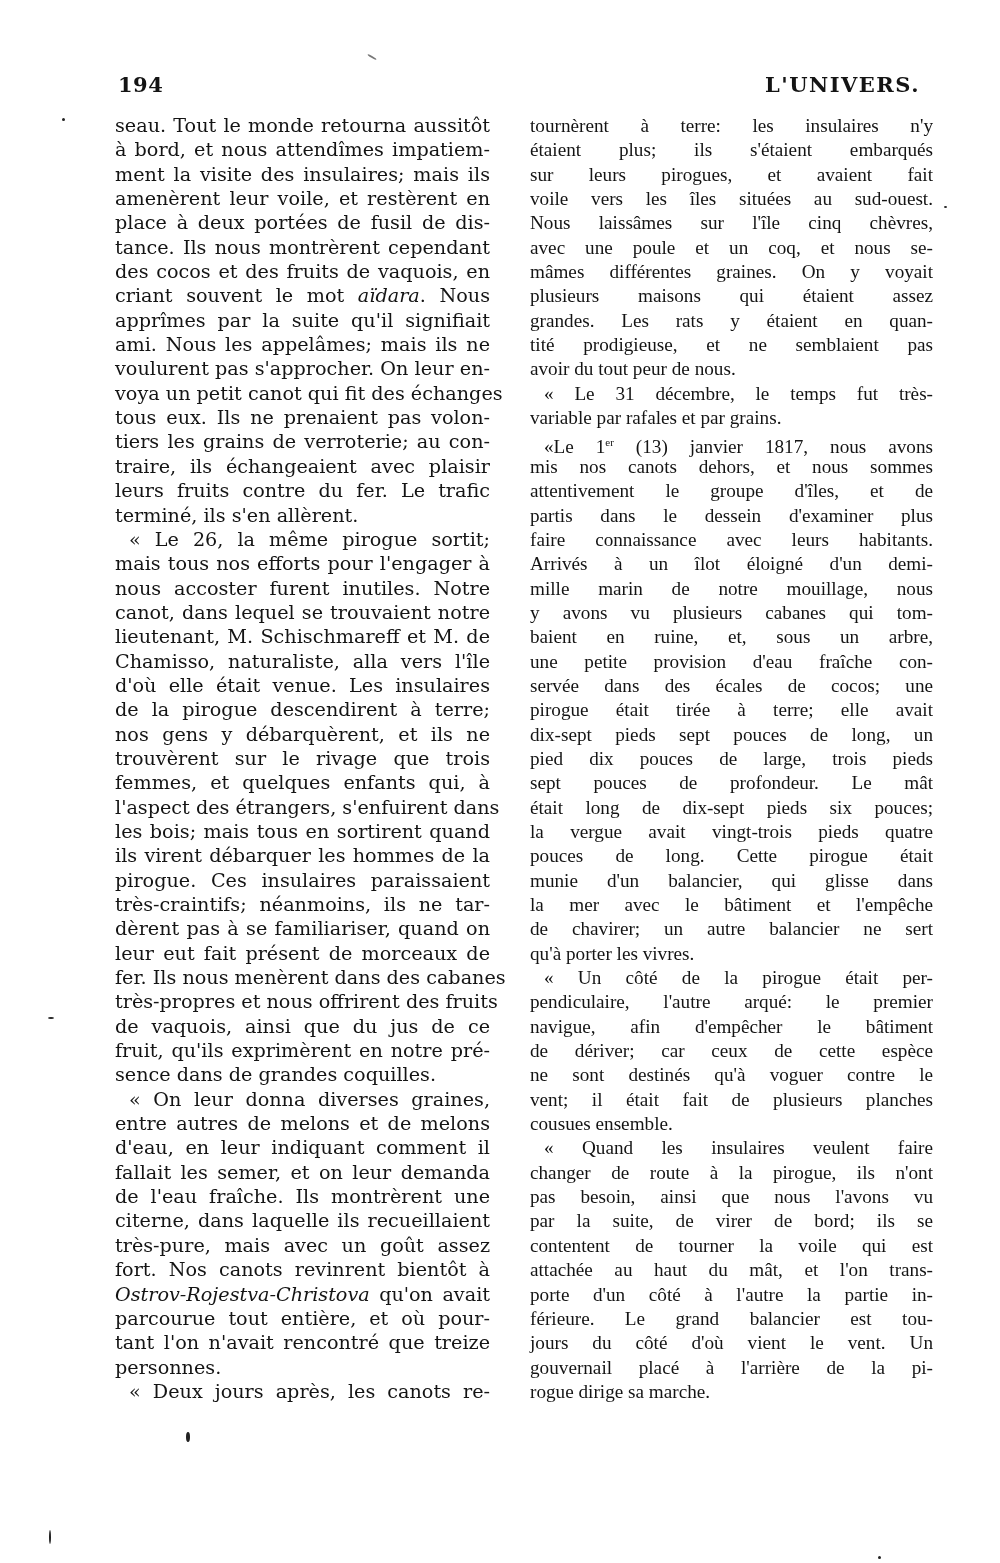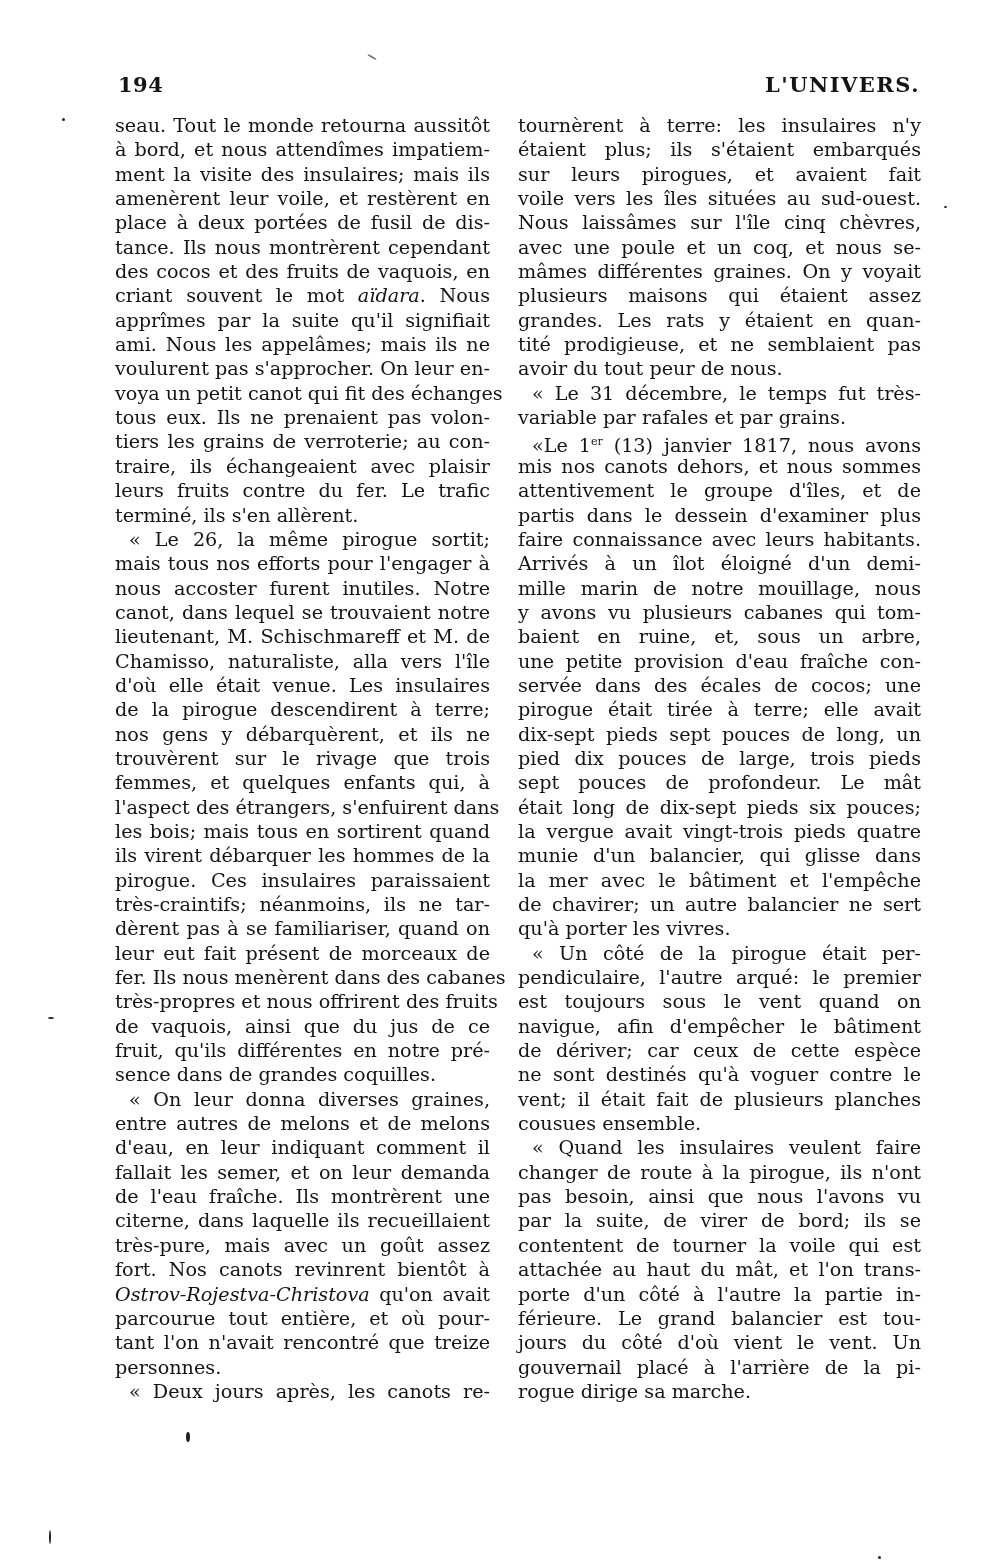--- a/index.html
+++ b/index.html
@@ -4,21 +4,21 @@
 <style>
   html, body { margin:0; padding:0; background:#ffffff; }
   body { width:1000px; height:1563px; position:relative; overflow:hidden;
          font-family:"DejaVu Serif","Liberation Serif",serif; color:#141414; }
   .page { position:absolute; left:0; top:0; width:1000px; height:1563px; background:#fff; }
   .header { position:absolute; top:72px; left:115px; width:805px; height:30px; }
   .pagenum { position:absolute; left:3px; top:0; font-size:21px; font-weight:bold; letter-spacing:0.5px; }
   .runhead { position:absolute; left:0; right:0; top:0; text-align:right; font-size:21px; font-weight:bold; letter-spacing:1.5px; padding-left:20px; }
   .col { position:absolute; top:114px; width:375px; }
   .col.left { left:115px; }
-  .col.right { left:518px; width:403px; }
+  .col.right { left:530px; width:403px;font-family:Liberation Serif, serif; }
   .line { display:block; height:24.35px; line-height:24.35px; font-size:19.2px; white-space:nowrap;
           text-align:justify; text-align-last:justify; overflow:visible; }
   .line.last { text-align-last:left; }
   .line.indent { padding-left:14px; }
   .line i { font-style:italic; }
   .speck { position:absolute; background:#222; border-radius:50%; }
 </style>
 </head>
 <body>
 
@@ -61,21 +61,21 @@
       <div class="line">l'aspect des étrangers, s'enfuirent dans</div>
       <div class="line">les bois; mais tous en sortirent quand</div>
       <div class="line">ils virent débarquer les hommes de la</div>
       <div class="line">pirogue. Ces insulaires paraissaient</div>
       <div class="line">très-craintifs; néanmoins, ils ne tar-</div>
       <div class="line">dèrent pas à se familiariser, quand on</div>
       <div class="line">leur eut fait présent de morceaux de</div>
       <div class="line">fer. Ils nous menèrent dans des cabanes</div>
       <div class="line">très-propres et nous offrirent des fruits</div>
       <div class="line">de vaquois, ainsi que du jus de ce</div>
-      <div class="line">fruit, qu'ils différentes en notre pré-</div>
+      <div class="line">fruit, qu'ils exprimèrent en notre pré-</div>
       <div class="line last">sence dans de grandes coquilles.</div>
       <div class="line indent">« On leur donna diverses graines,</div>
       <div class="line">entre autres de melons et de melons</div>
       <div class="line">d'eau, en leur indiquant comment il</div>
       <div class="line">fallait les semer, et on leur demanda</div>
       <div class="line">de l'eau fraîche. Ils montrèrent une</div>
       <div class="line">citerne, dans laquelle ils recueillaient</div>
       <div class="line">très-pure, mais avec un goût assez</div>
       <div class="line">fort. Nos canots revinrent bientôt à</div>
       <div class="line"><span></span><i>Ostrov-Rojestva-Christova</i><span> qu'on avait</span></div>
@@ -108,27 +108,27 @@
       <div class="line">y avons vu plusieurs cabanes qui tom-</div>
       <div class="line">baient en ruine, et, sous un arbre,</div>
       <div class="line">une petite provision d'eau fraîche con-</div>
       <div class="line">servée dans des écales de cocos; une</div>
       <div class="line">pirogue était tirée à terre; elle avait</div>
       <div class="line">dix-sept pieds sept pouces de long, un</div>
       <div class="line">pied dix pouces de large, trois pieds</div>
       <div class="line">sept pouces de profondeur. Le mât</div>
       <div class="line">était long de dix-sept pieds six pouces;</div>
       <div class="line">la vergue avait vingt-trois pieds quatre</div>
+      <div class="line">pouces de long. Cette pirogue était</div>
       <div class="line">munie d'un balancier, qui glisse dans</div>
       <div class="line">la mer avec le bâtiment et l'empêche</div>
       <div class="line">de chavirer; un autre balancier ne sert</div>
       <div class="line last">qu'à porter les vivres.</div>
       <div class="line indent">« Un côté de la pirogue était per-</div>
       <div class="line">pendiculaire, l'autre arqué: le premier</div>
-      <div class="line">est toujours sous le vent quand on</div>
       <div class="line">navigue, afin d'empêcher le bâtiment</div>
       <div class="line">de dériver; car ceux de cette espèce</div>
       <div class="line">ne sont destinés qu'à voguer contre le</div>
       <div class="line">vent; il était fait de plusieurs planches</div>
       <div class="line last">cousues ensemble.</div>
       <div class="line indent">« Quand les insulaires veulent faire</div>
       <div class="line">changer de route à la pirogue, ils n'ont</div>
       <div class="line">pas besoin, ainsi que nous l'avons vu</div>
       <div class="line">par la suite, de virer de bord; ils se</div>
       <div class="line">contentent de tourner la voile qui est</div>

